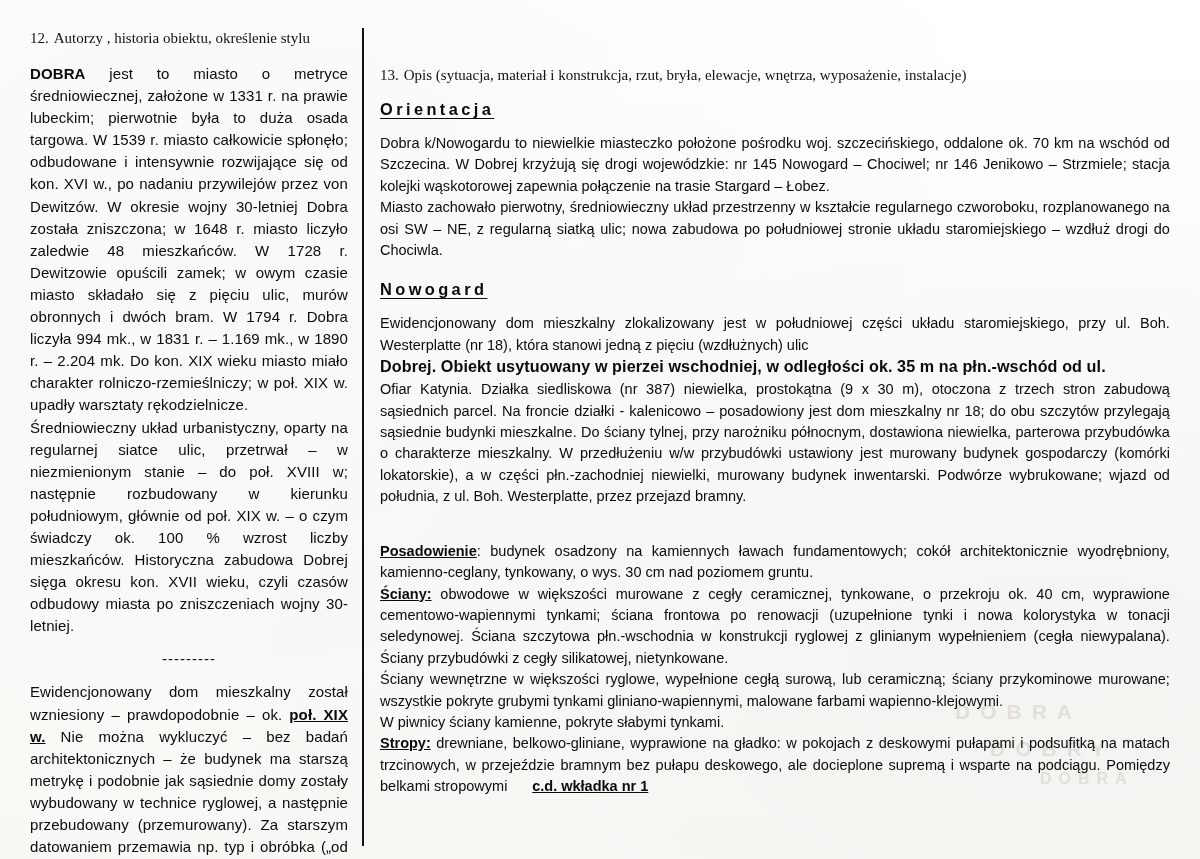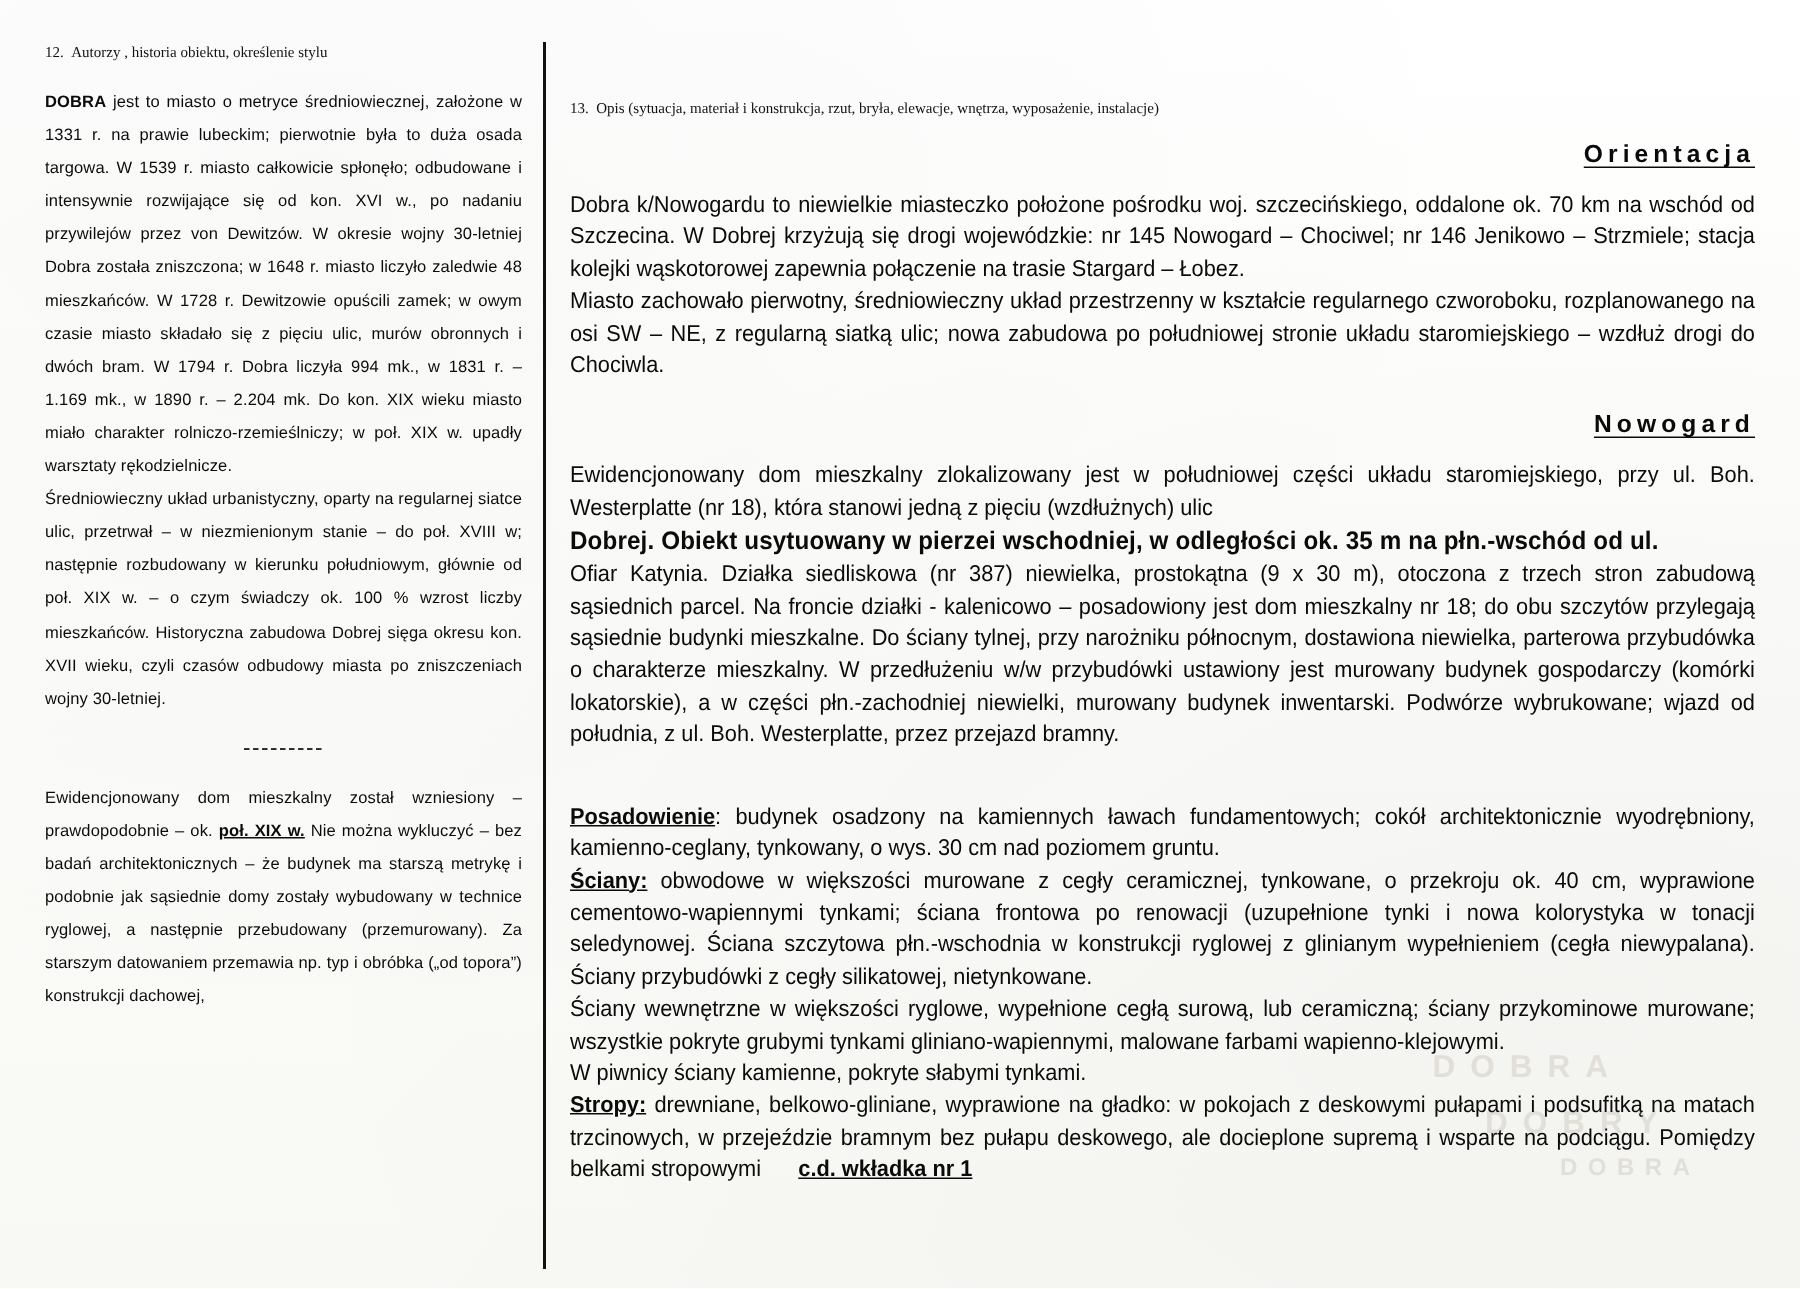--- a/index.html
+++ b/index.html
@@ -74,31 +74,31 @@
   .col-right {
     position: absolute;
     left: 380px;
     top: 30px;
     width: 790px;
     margin-top: 37px;
   }
 
   .field-head {
     font-family: "Liberation Serif", serif;
-    font-size: 10px;
+    font-size: 15px;
     color: #121212;
     margin: 0 0 16px 0;
     white-space: nowrap;
   }
   .field-head .num { margin-right: 5px; }
 
   
   .lbody {
     font-family: "Liberation Sans", sans-serif;
-    font-size: 11px;
+    font-size: 15px;
     line-height: 22.1px;
     text-align: justify;
     text-justify: inter-word;
     color: #0b0b0b;
     margin: 0;
     letter-spacing: 0.1px;
   }
   .lbody b { font-weight: bold; }
   .lbody .bu { font-weight: bold; text-decoration: underline; }
 
@@ -128,21 +128,20 @@
 
   .sec-head {
     font-family: "Liberation Sans", sans-serif;
     font-weight: bold;
     font-size: 16.4px;
     letter-spacing: 3.4px;
     text-decoration: underline;
     text-underline-offset: 3px;
     color: #0a0a0a;
     margin: 0;
-    text-align: right;
   }
   .gap-sm { height: 13px; }
   .gap-md { height: 20px; }
 
   
   .insert-line {
     display: block;
     font-weight: bold;
     font-size: 16.9px;
     line-height: 23px;

